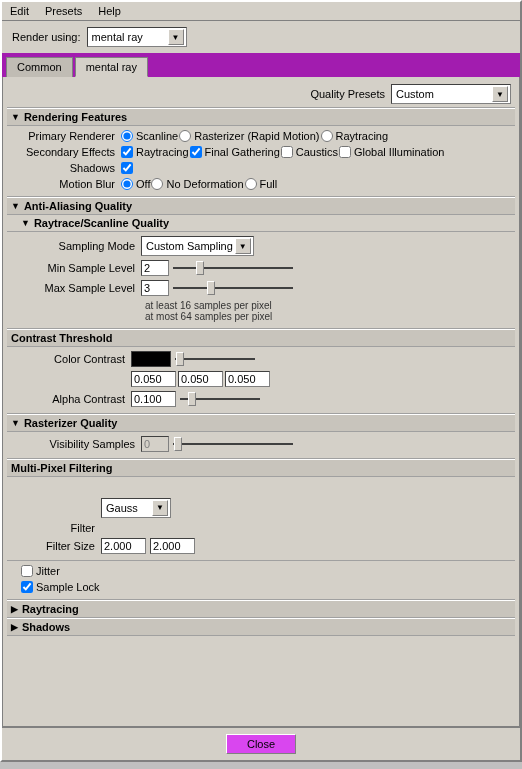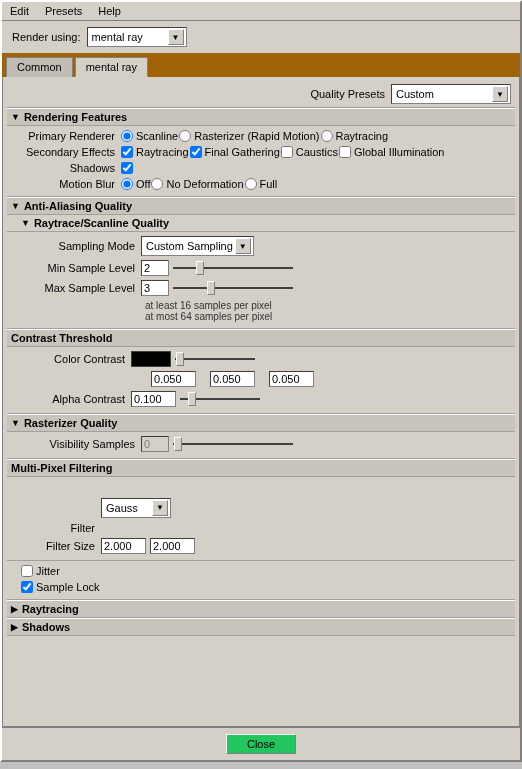--- a/index.html
+++ b/index.html
@@ -56,21 +56,21 @@
       height: 16px;
       display: flex;
       align-items: center;
       justify-content: center;
       cursor: pointer;
       font-size: 8px;
     }
     .tabs-row {
       display: flex;
       padding: 4px 4px 0;
-      background: #a16207;
+      background: #a21caf;
     }
     .tab {
       padding: 3px 10px;
       border: 1px solid #808080;
       border-bottom: none;
       background: #c0bcb4;
       cursor: pointer;
       font-size: 11px;
       margin-right: 2px;
     }
@@ -169,32 +169,32 @@
       border-left: 1px solid white;
       cursor: pointer;
     }
     .color-swatch {
       width: 40px;
       height: 16px;
       background: black;
       border: 1px solid #404040;
       display: inline-block;
     }
-    .triple-input { display: flex; gap: 14px; margin-left: 20px; }
+    .triple-input { display: flex; gap: 2px; }
     .note-text { font-size: 10px; color: #333; padding-left: 4px; }
     .bottom-bar {
       display: flex;
       justify-content: center;
       padding: 6px;
       background: #d4d0c8;
       border-top: 1px solid #808080;
     }
     .close-btn {
       padding: 3px 20px;
-      background: #22c55e;
+      background: #d946ef;
       border: 1px solid #808080;
       border-top: 1px solid #ffffff;
       border-left: 1px solid #ffffff;
       cursor: pointer;
       font-size: 11px;
     }
     .indent1 { padding-left: 14px; }
   </style>
 </head>
 <body>

